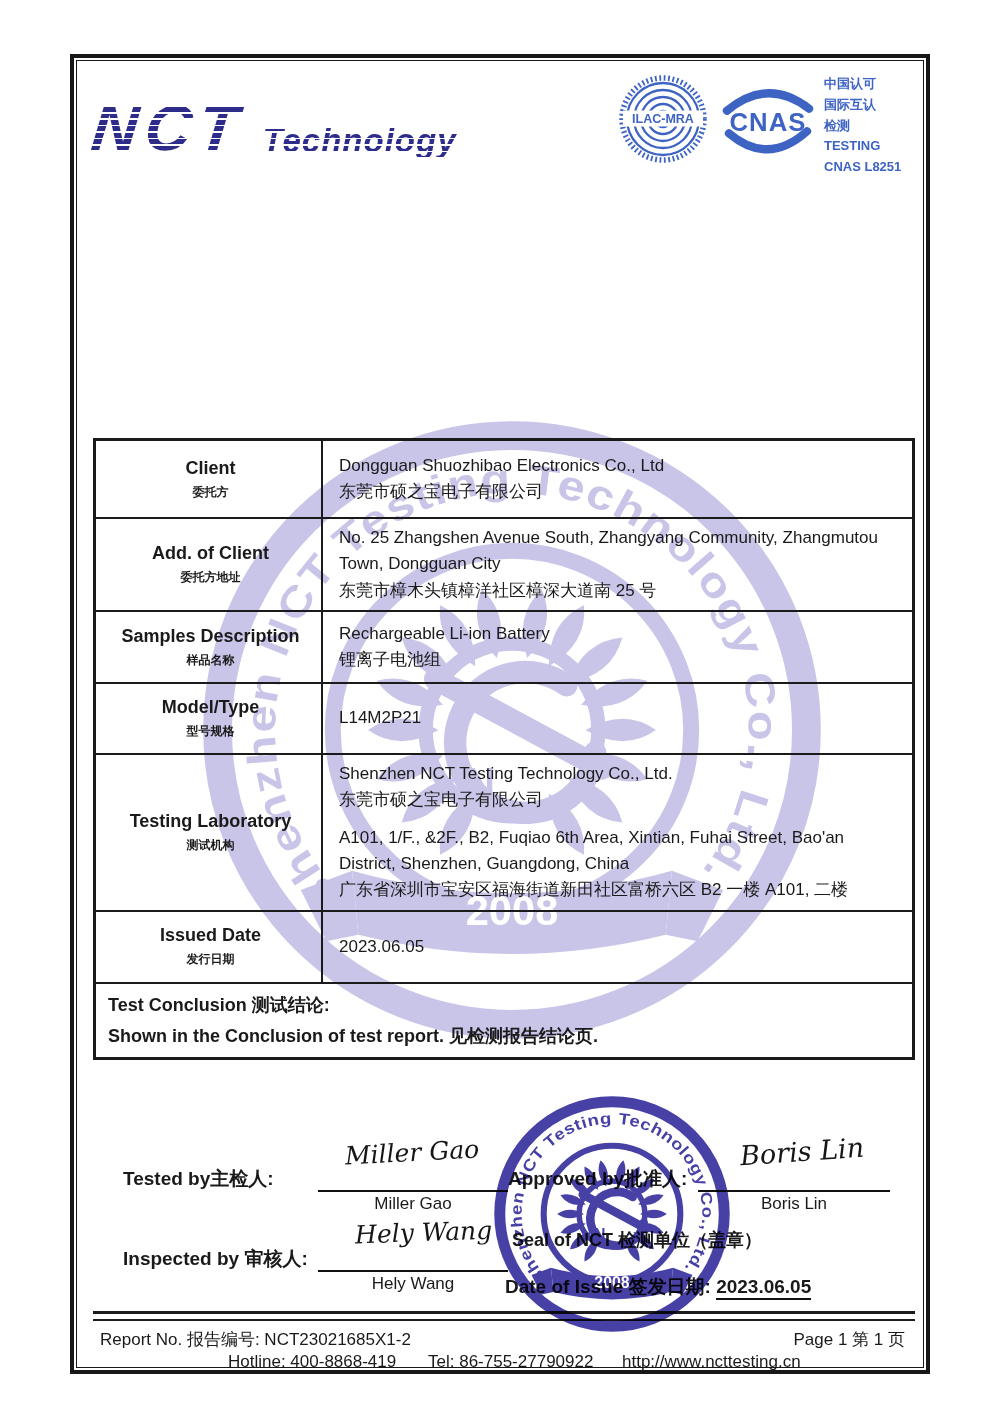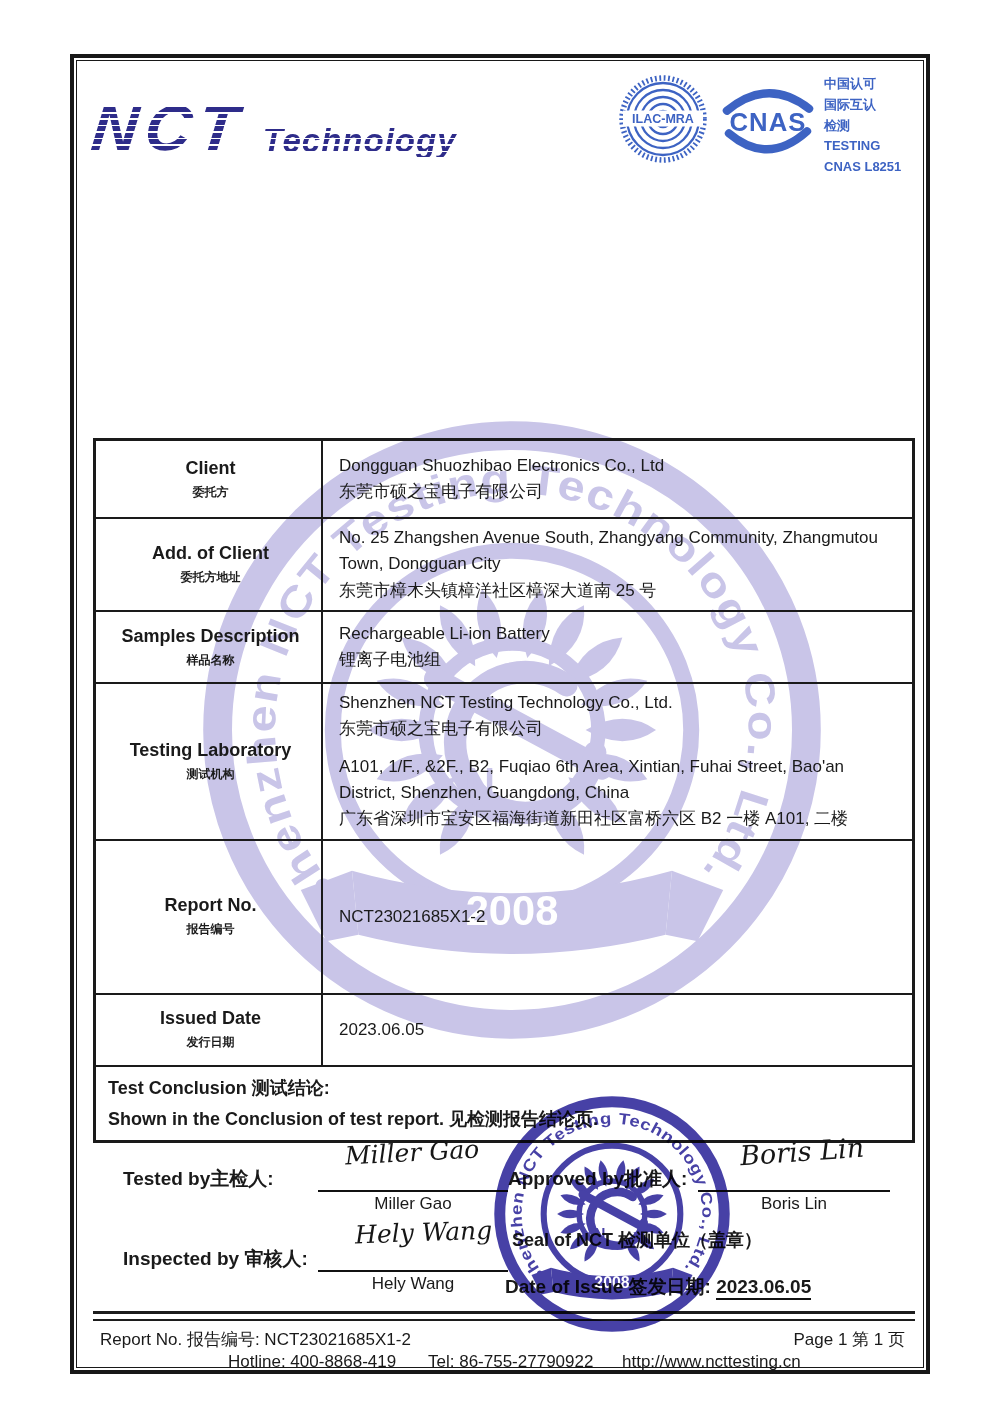--- a/index.html
+++ b/index.html
@@ -165,38 +165,38 @@
             <div class="lbl-en">Samples Description</div>
             <div class="lbl-zh">样品名称</div>
           </td>
           <td class="val">
             <div class="vline">Rechargeable Li-ion Battery</div>
             <div class="vline">锂离子电池组</div>
           </td>
         </tr>
         <tr>
           <td class="lbl">
+            <div class="lbl-en">Model/Type</div>
+            <div class="lbl-zh">型号规格</div>
+          </td>
+          <td class="val">
+            <div class="vline">L14M2P21</div>
+          </td>
+        </tr>
+        <tr>
+          <td class="lbl">
             <div class="lbl-en">Testing Laboratory</div>
             <div class="lbl-zh">测试机构</div>
           </td>
           <td class="val">
             <div class="vline">Shenzhen NCT Testing Technology Co., Ltd.</div>
             <div class="vline">东莞市硕之宝电子有限公司</div>
             <div class="vgap"></div>
             <div class="vline">A101, 1/F., &amp;2F., B2, Fuqiao 6th Area, Xintian, Fuhai Street, Bao'an District, Shenzhen, Guangdong, China</div>
             <div class="vline">广东省深圳市宝安区福海街道新田社区富桥六区 B2 一楼 A101, 二楼</div>
-          </td>
-        </tr>
-        <tr>
-          <td class="lbl">
-            <div class="lbl-en">Report No.</div>
-            <div class="lbl-zh">报告编号</div>
-          </td>
-          <td class="val">
-            <div class="vline">NCT23021685X1-2</div>
           </td>
         </tr>
         <tr>
           <td class="lbl">
             <div class="lbl-en">Issued Date</div>
             <div class="lbl-zh">发行日期</div>
           </td>
           <td class="val">
             <div class="vline">2023.06.05</div>
           </td>

